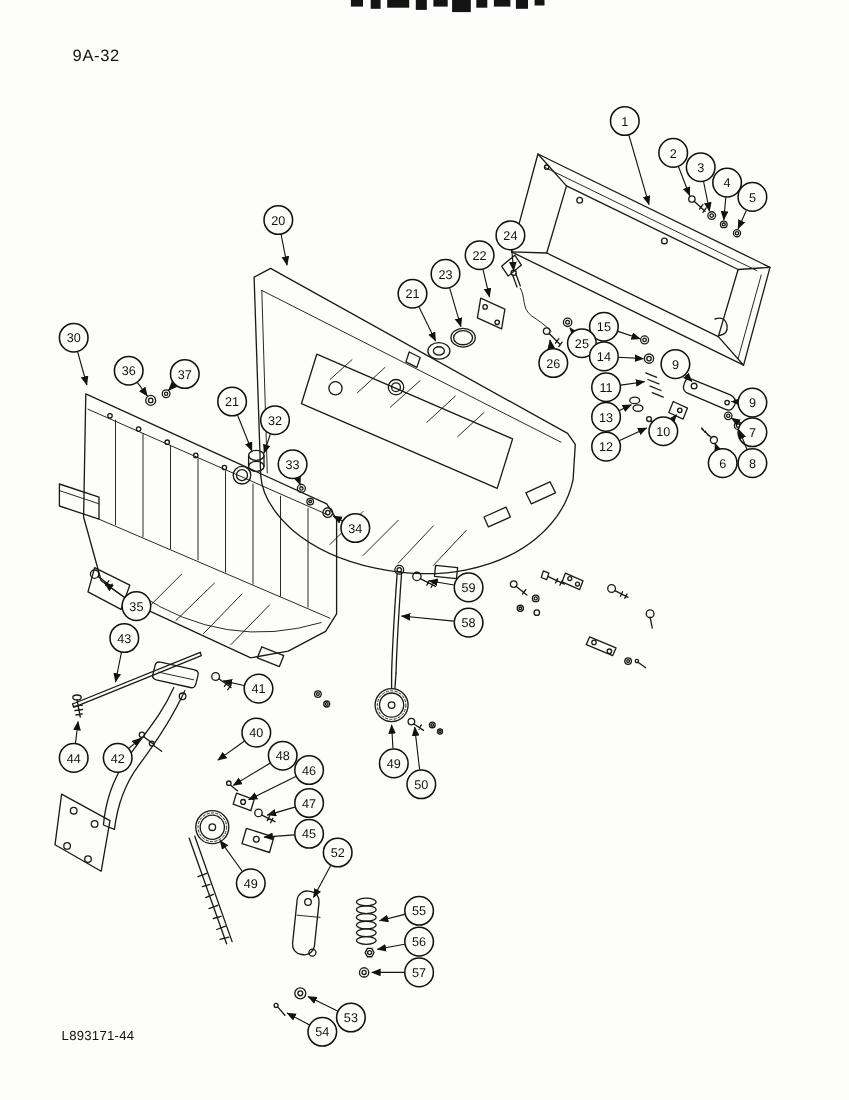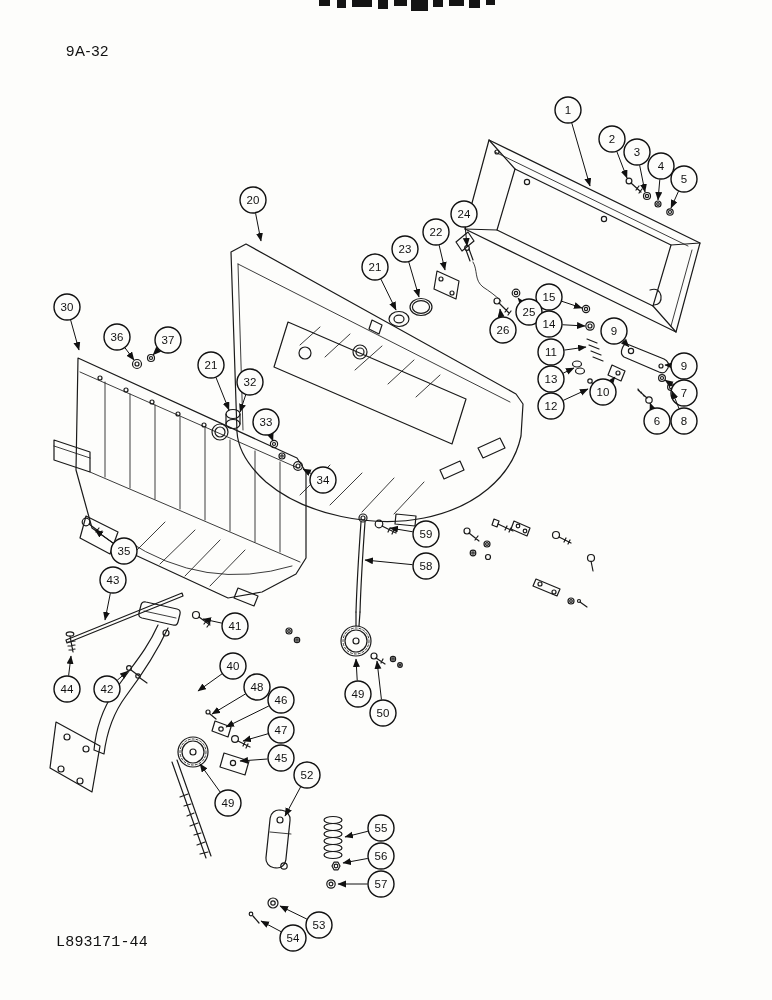--- a/index.html
+++ b/index.html
@@ -1,18 +1,18 @@
 <!DOCTYPE html>
 <html><head>
 <meta charset="utf-8">
 <style>
   html,body{margin:0;padding:0;background:#ffffff;}
   #page{position:relative;width:772px;height:1000px;background:#fdfdfb;font-family:"Liberation Sans",sans-serif;overflow:hidden;}
   #page-number{position:absolute;left:66px;top:42px;font-size:15px;color:#111;letter-spacing:.6px;}
-  #drawing-number{position:absolute;left:56px;top:934px;font-size:15px;color:#111;letter-spacing:.2px;font-family:Liberation Mono, monospace;}
+  #drawing-number{position:absolute;left:56px;top:934px;font-size:12px;color:#111;letter-spacing:.2px;}
   #diagram-svg{position:absolute;left:0;top:0;}
   .ln{fill:none;stroke:#1a1a1a;stroke-width:1.2;stroke-linejoin:round;stroke-linecap:round;}
   .ln .thin{stroke-width:0.85;}
   .balloon{fill:#fdfdfb;stroke:#111;stroke-width:1.4;}
   .balloon-num{font-family:"Liberation Sans",sans-serif;font-size:11.5px;fill:#111;text-anchor:middle;}
   .leader{stroke:#111;stroke-width:1;fill:none;}
 </style>
 </head>
 <body>
 

